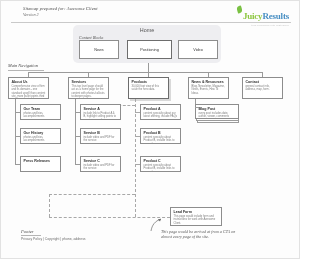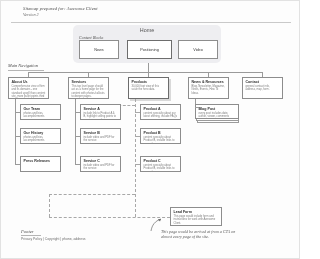--- a/index.html
+++ b/index.html
@@ -149,20 +149,29 @@
   }
 </style>
 </head>
 <body>
 
 <div class="page">
 
   <div class="hdr">
     <div class="hdr-txt">Sitemap prepared for:  Awesome Client</div>
     <div class="hdr-txt2">Version 2</div>
+    <div class="logo">
+      <span class="leaf"></span>
+      <span>
+        <span class="logo-word">
+          <span class="logo-a">Juicy</span><span class="logo-b">Results</span>
+        </span>
+        <div class="logo-sub">turn searchers into customers</div>
+      </span>
+    </div>
   </div>
   <div class="hdr-rule"></div>
 
   <div class="home-panel">
     <div class="home-title">Home</div>
     <div class="cb-label">Content Blocks</div>
     <div class="hbox news">News</div>
     <div class="hbox pos">Positioning</div>
     <div class="hbox vid">Video</div>
   </div>

